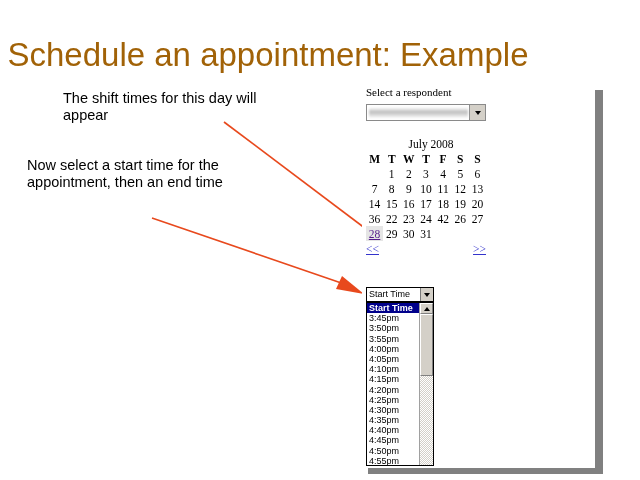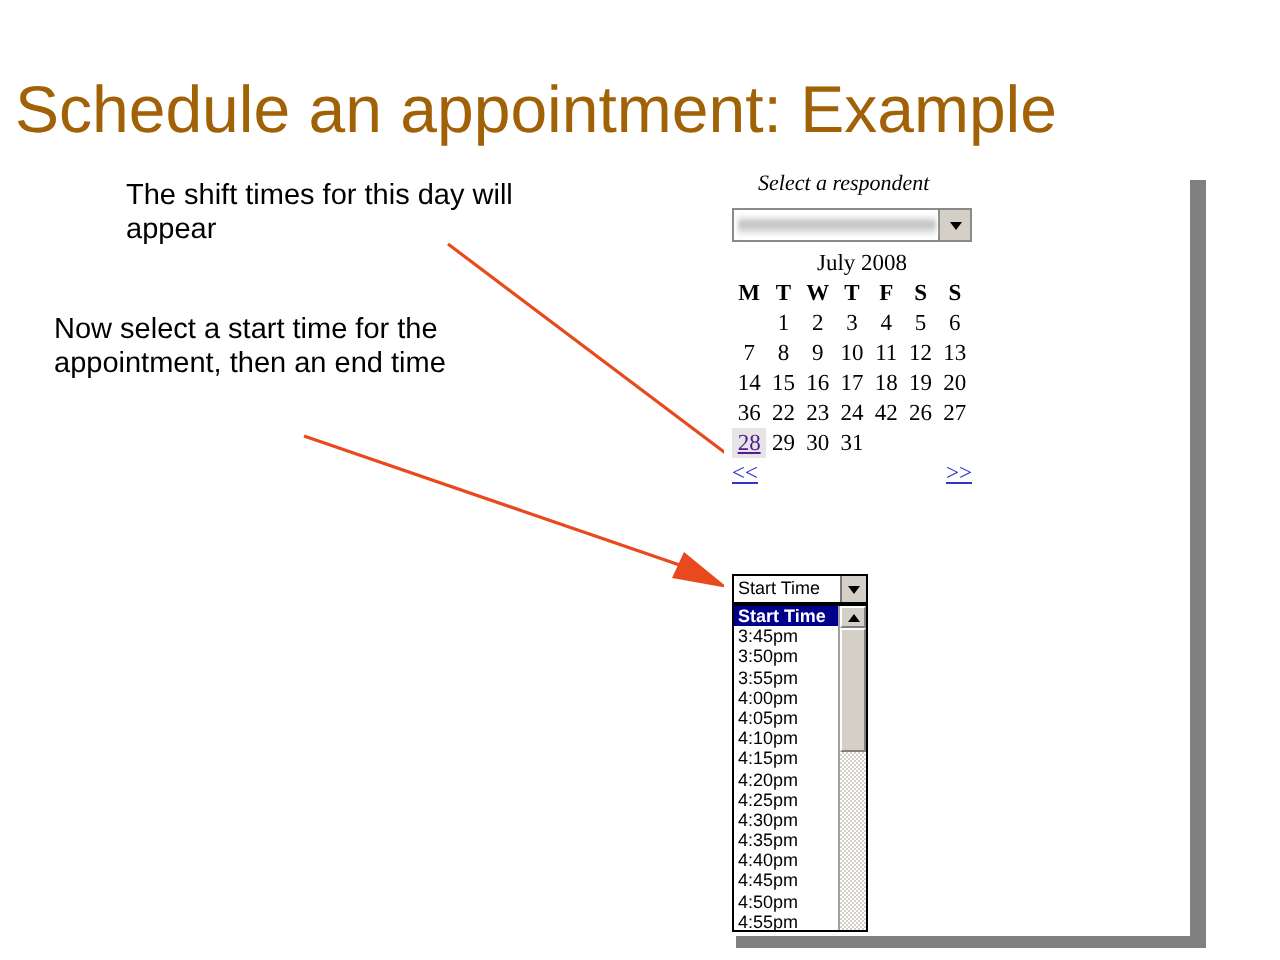--- a/index.html
+++ b/index.html
@@ -77,23 +77,22 @@
 
   .panel-text {
     font-family: "Liberation Serif", serif;
     font-size: 11px;
     color: #000000;
     line-height: 13px;
   }
 
   #respondent-label {
     position: absolute;
-    left: 17px;
+    left: 4px;
     top: 2px;
-    font-style: italic;
   }
 
   
   #respondent-select {
     position: absolute;
     left: 4px;
     top: 20px;
     width: 120px;
     height: 17px;
     border: 1px solid #8a8a8a;
@@ -139,20 +138,21 @@
     top: 42px;
     width: 124px;
     font-family: "Liberation Serif", serif;
     font-size: 11.5px;
     color: #000000;
   }
   #cal-month {
     text-align: center;
     padding-bottom: 2px;
     padding-left: 6px;
+    margin-top: 12px;
   }
   #cal-table {
     border-collapse: collapse;
     width: 120px;
   }
   #cal-table th {
     font-weight: bold;
     font-size: 11.5px;
     text-align: center;
     padding: 1px 0;

